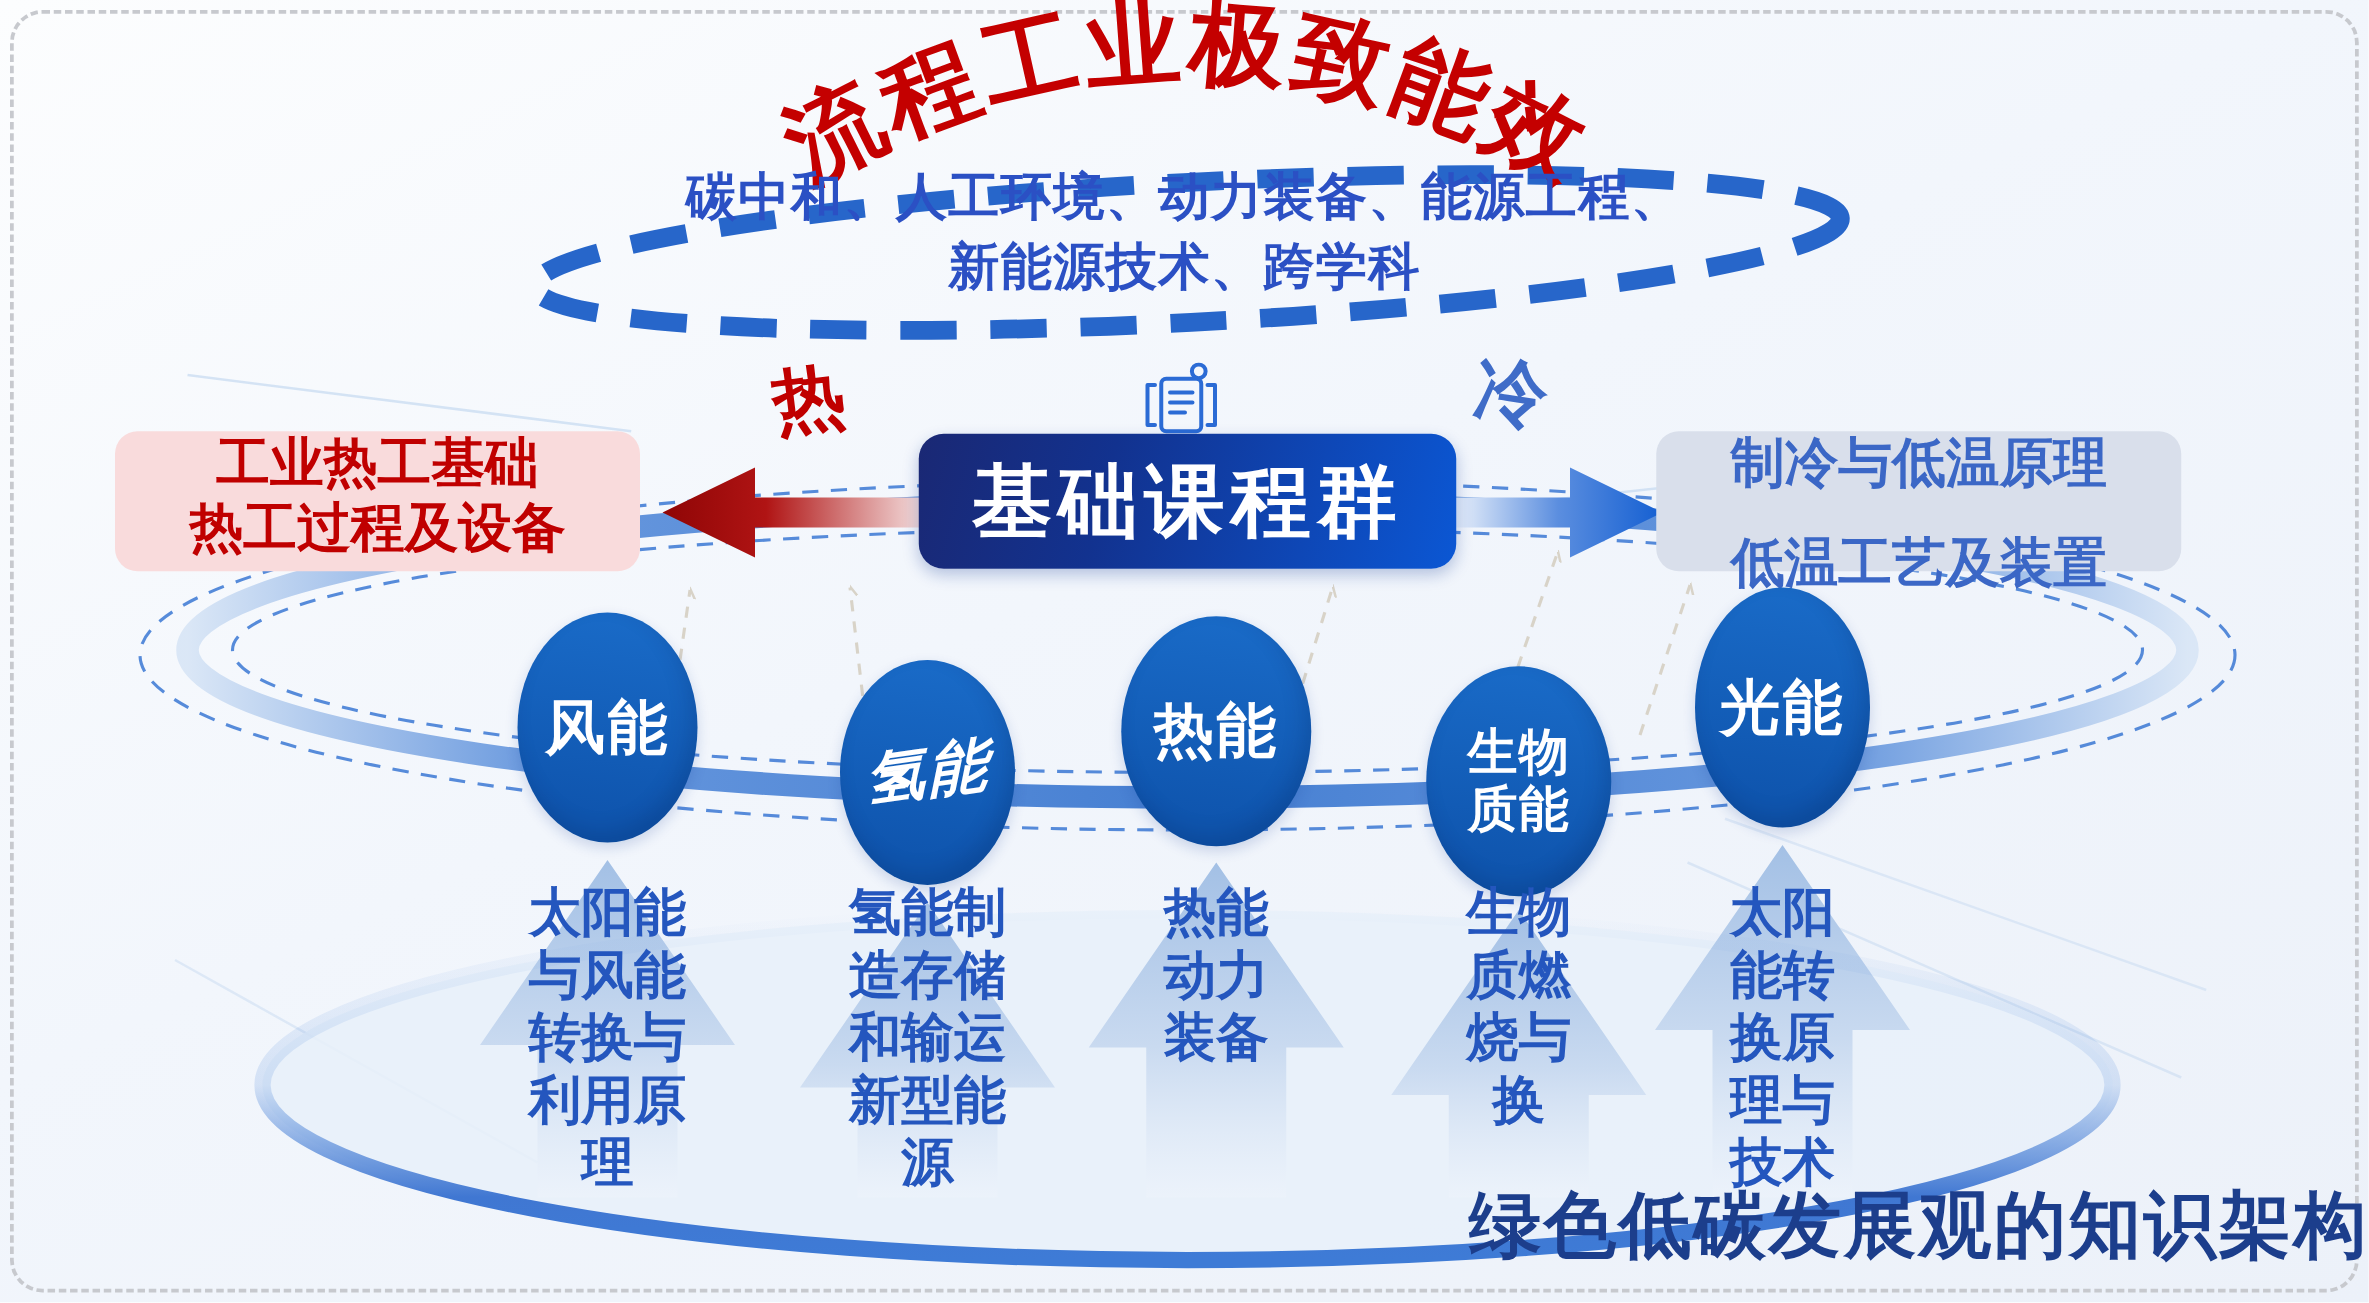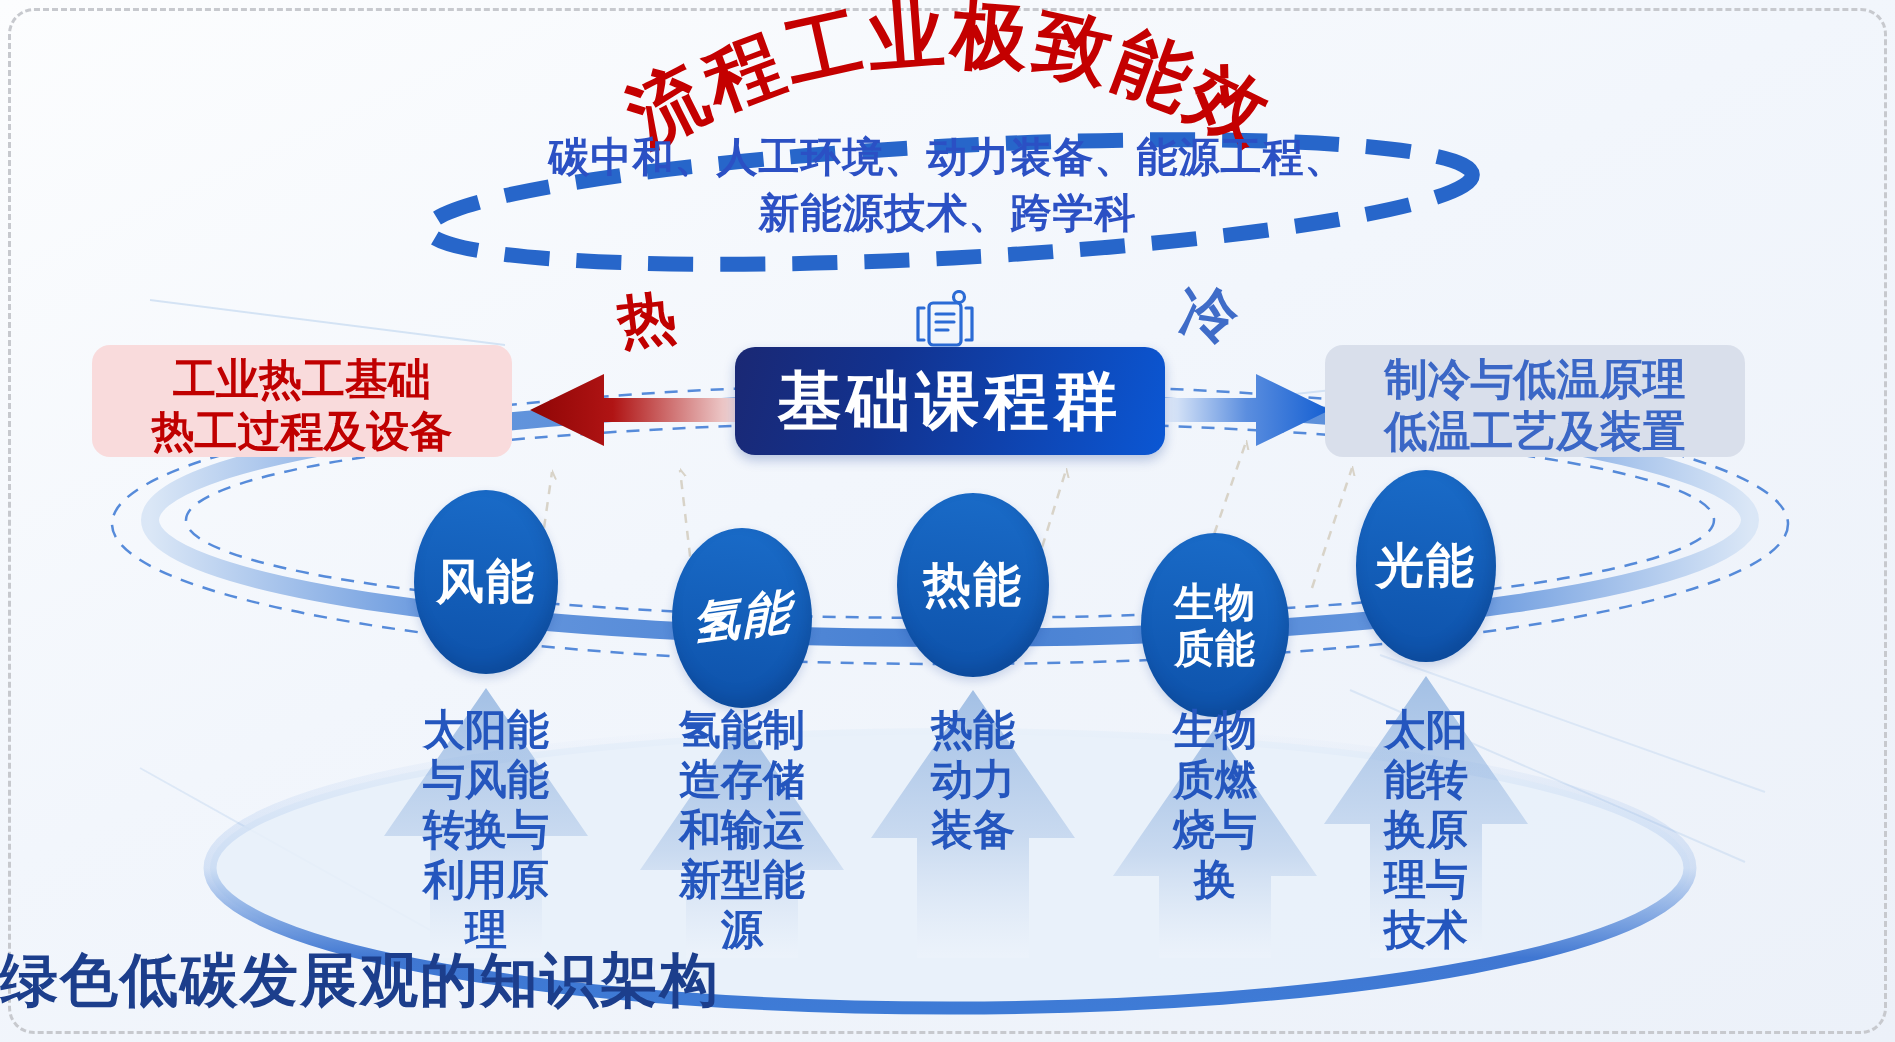--- a/index.html
+++ b/index.html
@@ -18,41 +18,41 @@
          font-size:41px; font-weight:800; color:#2B50C4; letter-spacing:1px; }
   .sub1 { top:130px; }
   .sub2 { top:186px; }
 
   .hot  { position:absolute; left:618px; top:281px; z-index:2; font-size:58px; font-weight:900;
           color:#C00000; transform:rotate(-7deg); }
   .cold { position:absolute; left:1180px; top:276px; z-index:2; font-size:58px; font-weight:900;
           color:#3F6CC8; transform:rotate(9deg); }
 
   .box { position:absolute; top:345px; width:420px; height:112px; border-radius:18px; z-index:2;
-         display:flex; flex-direction:column; justify-content:flex-end; text-align:center;
+         display:flex; flex-direction:column; justify-content:flex-start; text-align:center;
          font-weight:900; font-size:43px; line-height:52px; }
   .box-left   { left:92px;  background:#F9DBDC; color:#C00000; }
-  .box-right  { left:1325px; background:#D9DFEB; color:#3B67C6; }
+  .box-right  { left:1325px; background:#D9DFEB; color:#3B67C6;gap:28px; }
   .box-center { left:735px; top:347px; width:430px; height:108px; border-radius:20px;
                 background:linear-gradient(105deg,#1A2874 0%,#12328F 35%,#0B57D4 100%);
                 color:#fff; font-size:64px; letter-spacing:5px; line-height:108px;
                 box-shadow:0 5px 12px rgba(20,60,150,.28); }
 
   .circle { position:absolute; z-index:3; border-radius:50%;
             background:linear-gradient(188deg,#1A6CC9 0%,#0F55AE 85%);
             color:#fff; display:flex; flex-direction:column; align-items:center; justify-content:center;
             font-weight:900; font-size:48px; letter-spacing:2px;
             box-shadow:inset -5px -9px 16px rgba(0,30,80,.20), 0 4px 10px rgba(20,60,150,.18); }
   .circle-hydrogen span { font-style:italic; transform:rotate(-8deg) skewX(-6deg); display:inline-block; }
   .circle-bio { font-size:40px; line-height:46px; letter-spacing:1px; }
 
   .desc { position:absolute; top:705px; width:220px; z-index:4; text-align:center;
           color:#2456BE; font-weight:900; font-size:42px; line-height:50px; }
 
-  .footer { position:absolute; left:0; right:0; top:942px; z-index:5; text-align:left;
+  .footer { position:absolute; left:0; right:0; top:942px; z-index:5; text-align:right;
             font-size:58px; font-weight:900; color:#1C3E8C; letter-spacing:2px; }
 
   .center-icon { position:absolute; left:912px; top:290px; z-index:2; }
 </style>
 </head>
 <body>
 
 <div class="canvas">
 
   <svg class="decor" width="1895" height="1042" viewBox="0 0 1895 1042">

